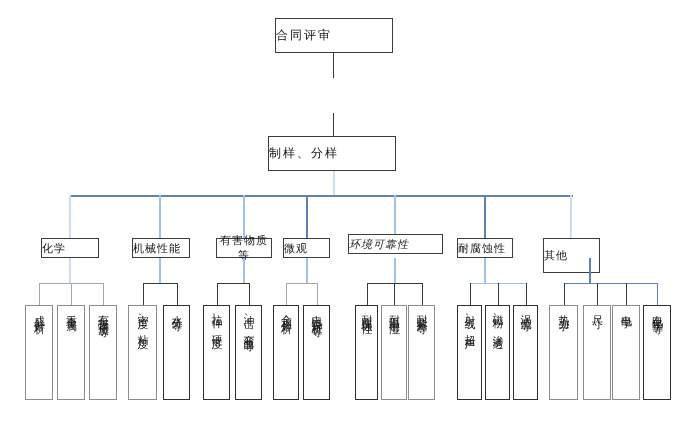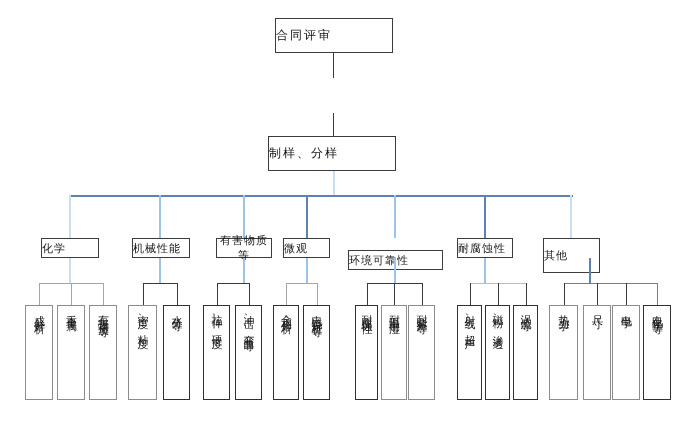--- a/index.html
+++ b/index.html
@@ -89,21 +89,21 @@
     <div class="ln" style="left: 286px; top: 283px; width: 31px; height: 1px; background: rgb(166, 166, 166);"></div>
     <div class="ln" style="left: 286px; top: 283px; width: 1px; height: 22px; background: rgb(166, 166, 166);"></div>
     <div class="box leaf-node tone-dark" style="left: 273px; top: 305px; width: 26px; height: 95px;">
       <span>金相分析</span>
     </div>
     <div class="ln" style="left: 317px; top: 283px; width: 1px; height: 22px; background: rgb(166, 166, 166);"></div>
     <div class="box leaf-node tone-dark" style="left: 303px; top: 305px; width: 27px; height: 95px;">
       <span>电镜分析等</span>
     </div>
     <div class="ln" style="left: 394px; top: 195px; width: 2px; height: 43px; background: rgb(157, 195, 230);"></div>
-    <div class="box branch-node" style="left: 348px; top: 250px; width: 95px; height: 20px;">
+    <div class="box branch-node" style="left: 348px; top: 234px; width: 95px; height: 20px; font-style: italic;">
       <span>环境可靠性</span>
     </div>
     <div class="ln" style="left: 394px; top: 258px; width: 2px; height: 25px; background: rgb(157, 195, 230);"></div>
     <div class="ln" style="left: 367px; top: 283px; width: 55px; height: 1px; background: rgb(58, 58, 58);"></div>
     <div class="ln" style="left: 367px; top: 283px; width: 1px; height: 22px; background: rgb(58, 58, 58);"></div>
     <div class="box leaf-node tone-dark" style="left: 355px; top: 305px; width: 23px; height: 95px;">
       <span>耐腐蚀性</span>
     </div>
     <div class="ln" style="left: 394px; top: 283px; width: 1px; height: 22px; background: rgb(58, 58, 58);"></div>
     <div class="box leaf-node tone-gray" style="left: 381px; top: 305px; width: 26px; height: 95px;">

